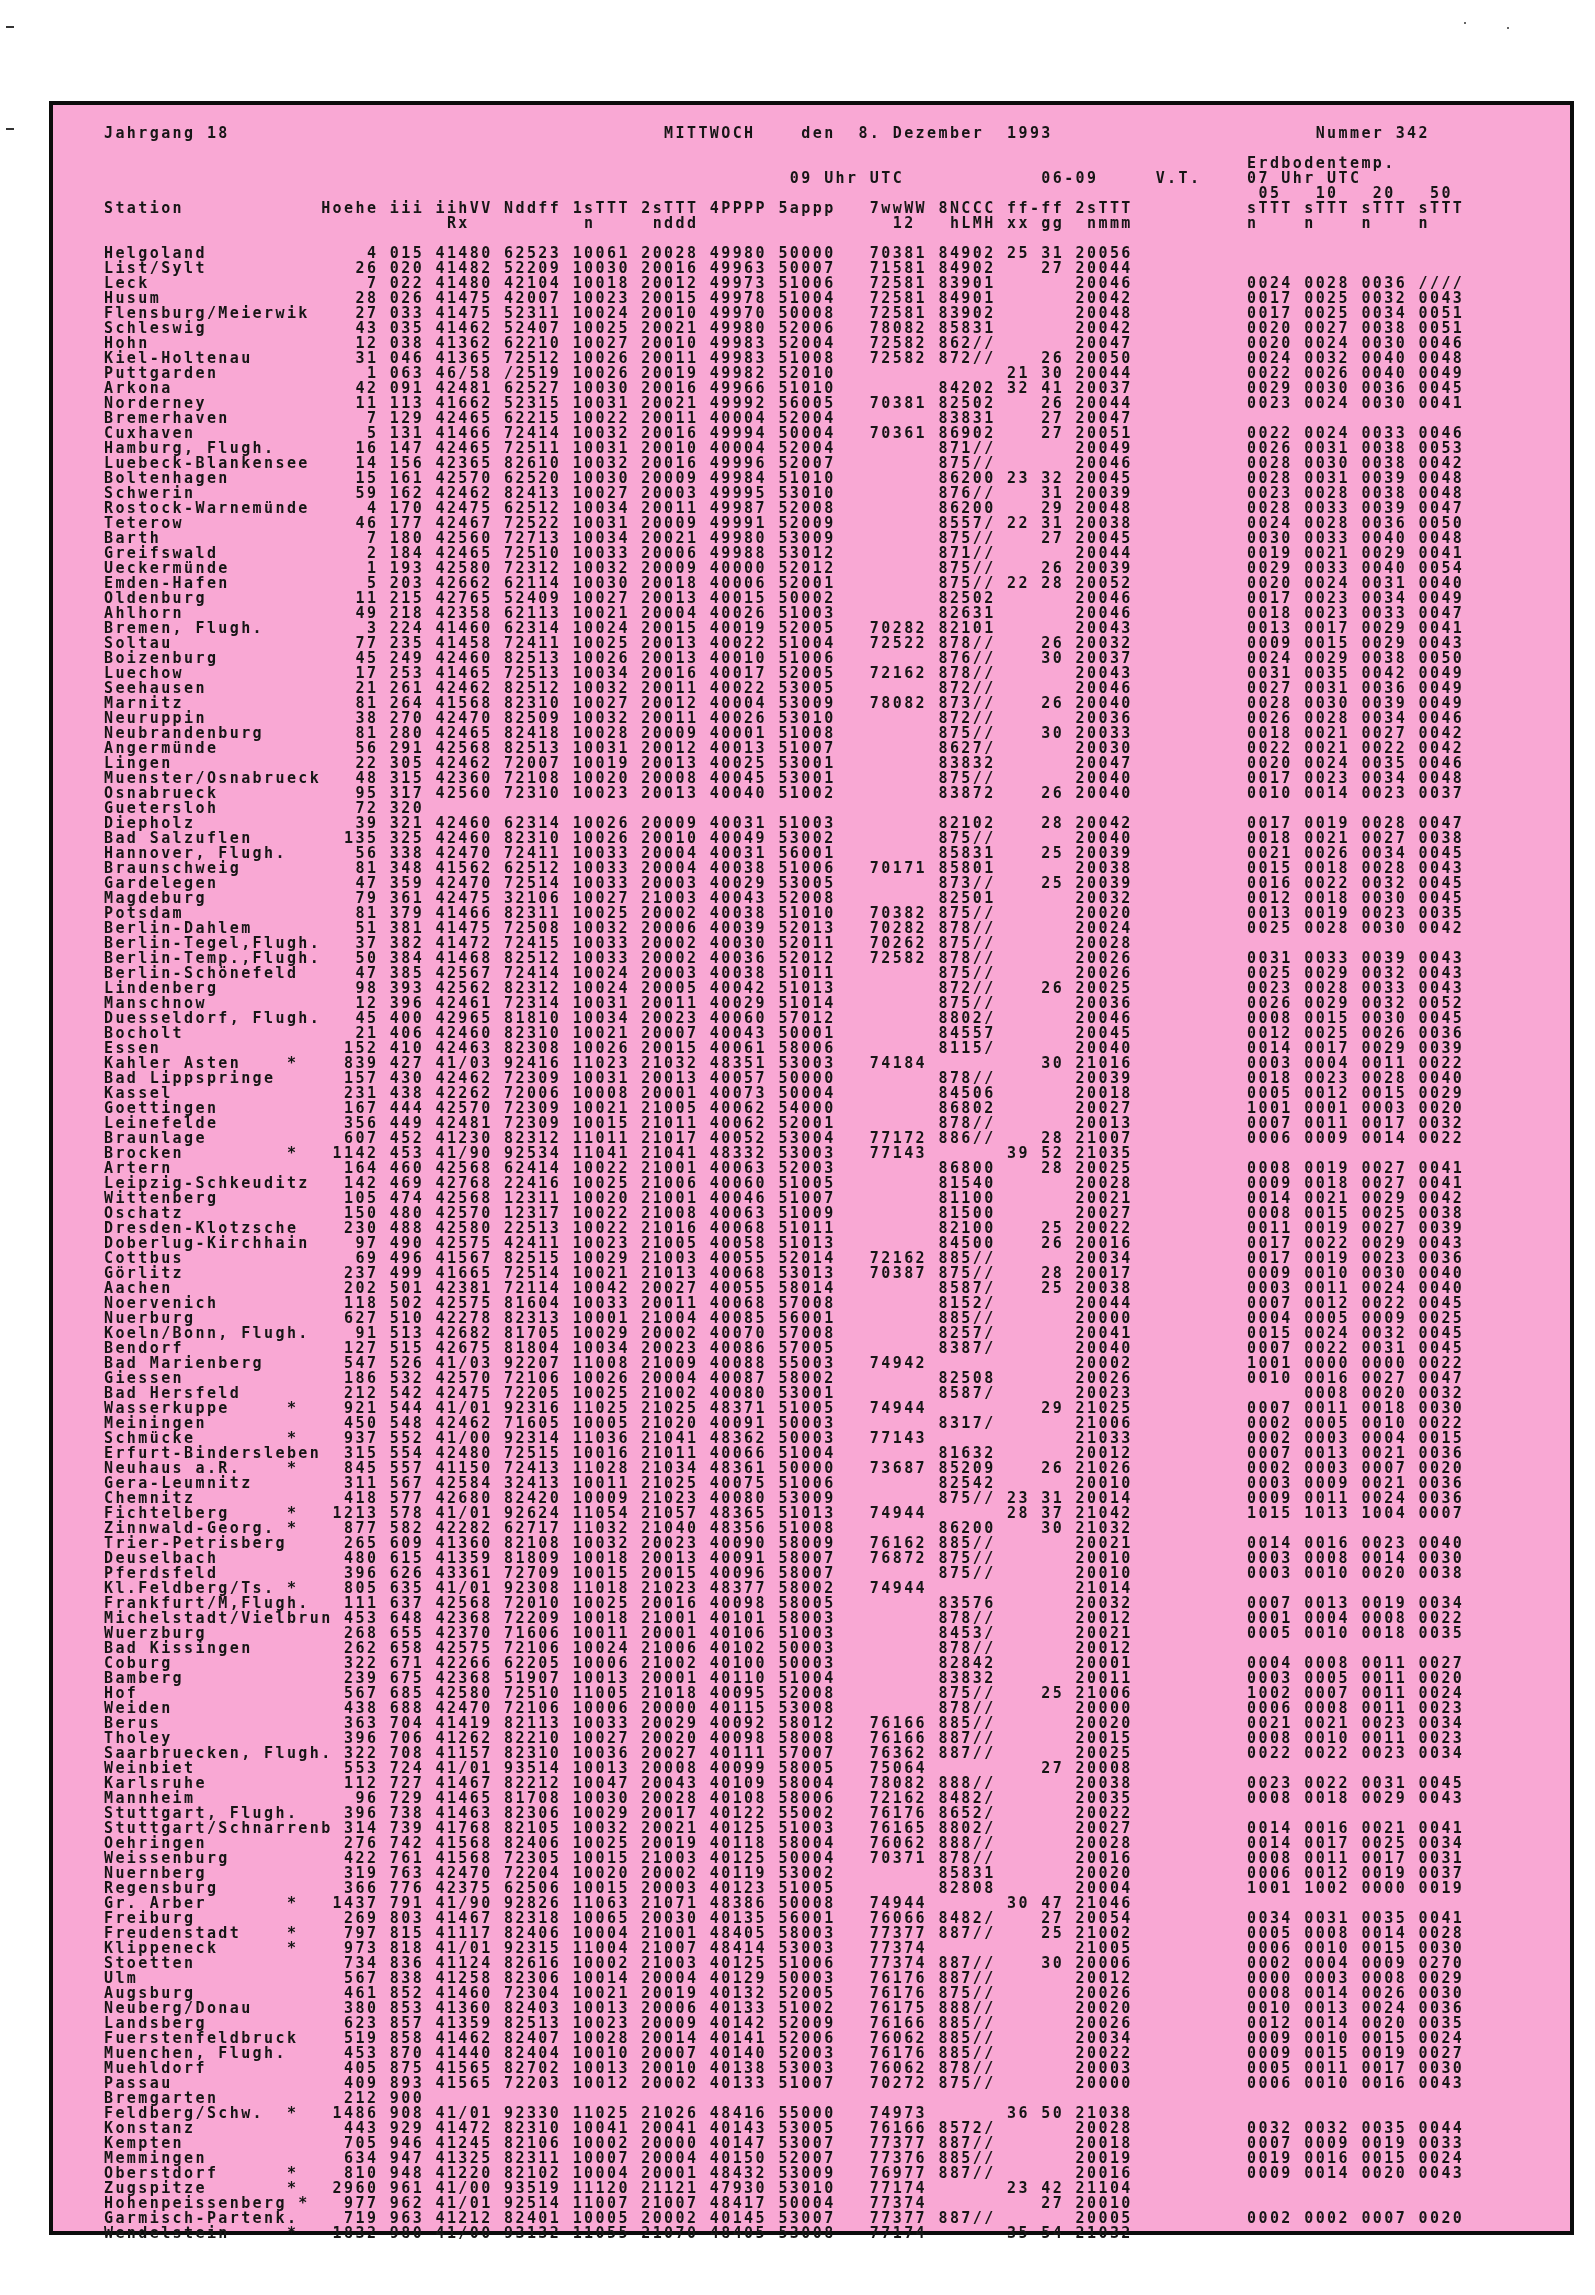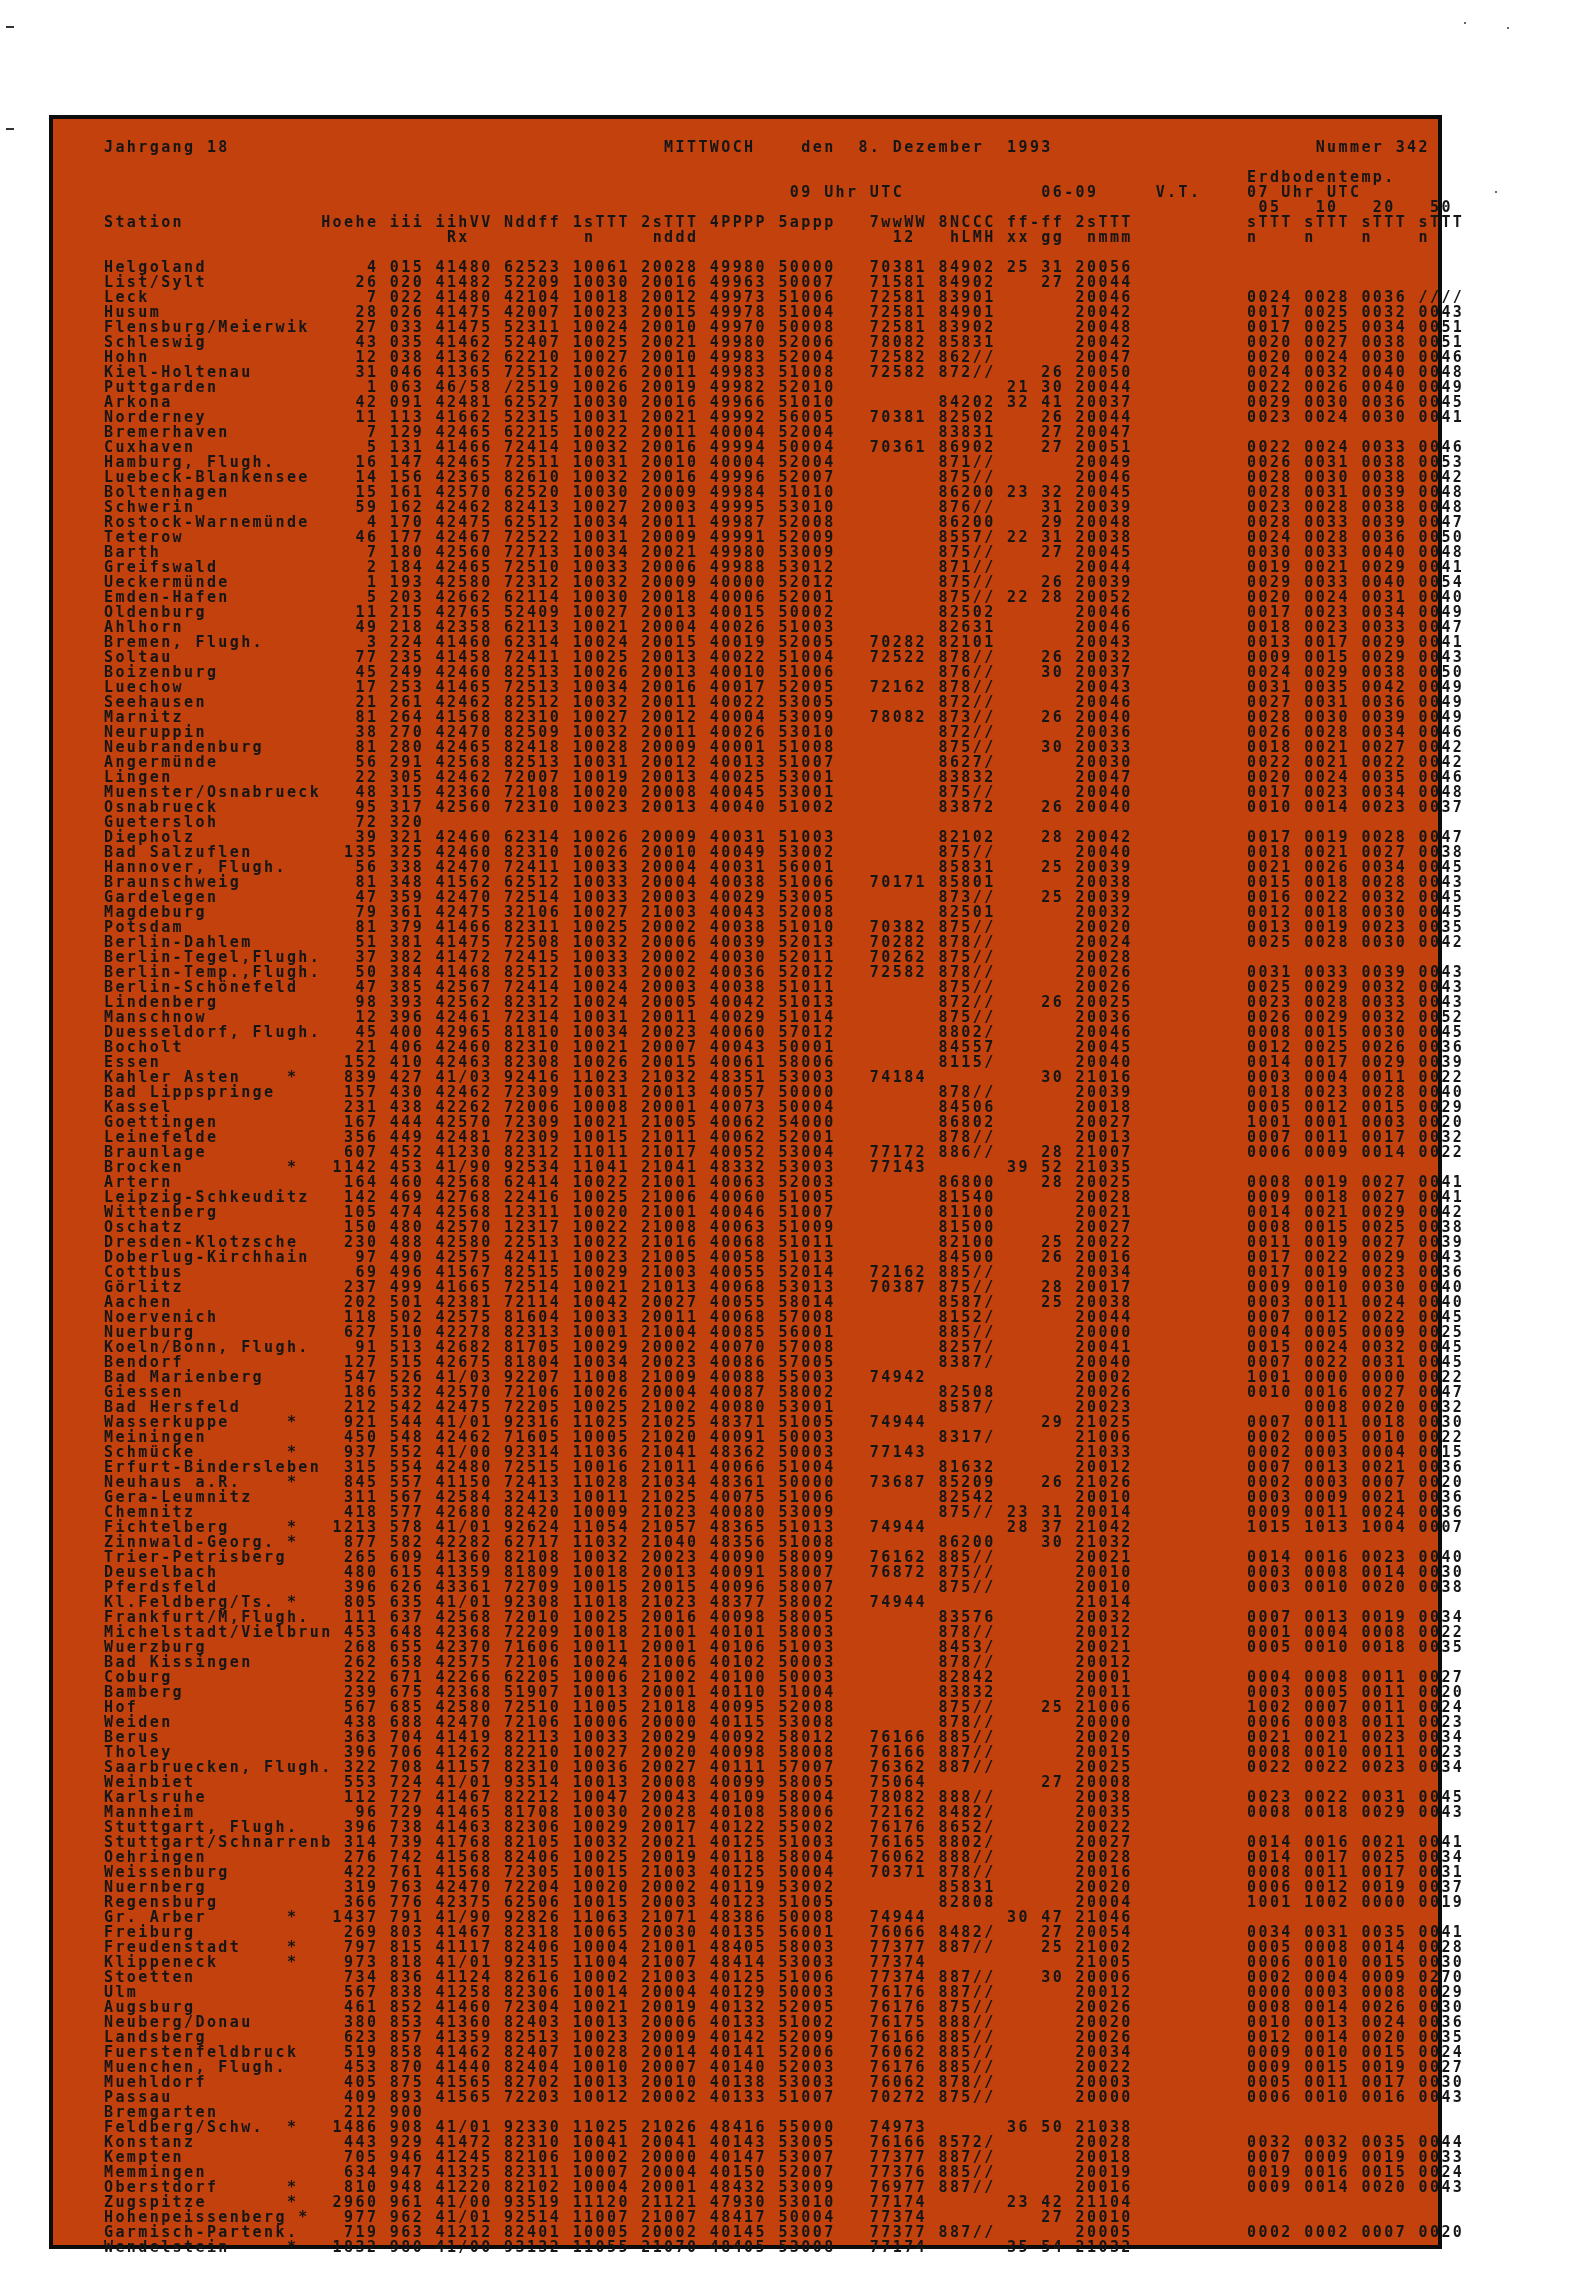--- a/index.html
+++ b/index.html
@@ -5,25 +5,25 @@
   html,body{margin:0;padding:0;}
   body{
     width:1595px;height:2295px;
     background:#ffffff;
     position:relative;
     overflow:hidden;
     font-family:"DejaVu Sans Mono", monospace;
   }
   .frame{
     position:absolute;
-    left:49px; top:115px;
-    width:1393px; height:2134px;
+    left:49px; top:101px;
+    width:1525px; height:2134px;
     border:4px solid #0c0c0c;
     box-sizing:border-box;
-    background:#c2410c;
+    background:#f9a8d4;
   }
   .doc{
     position:absolute;
     left:51px; top:19px;
     color:#161616;
     font-family:"DejaVu Sans Mono", monospace;
     font-size:15px;
     font-weight:700;
     letter-spacing:2.4px;
     white-space:pre;

